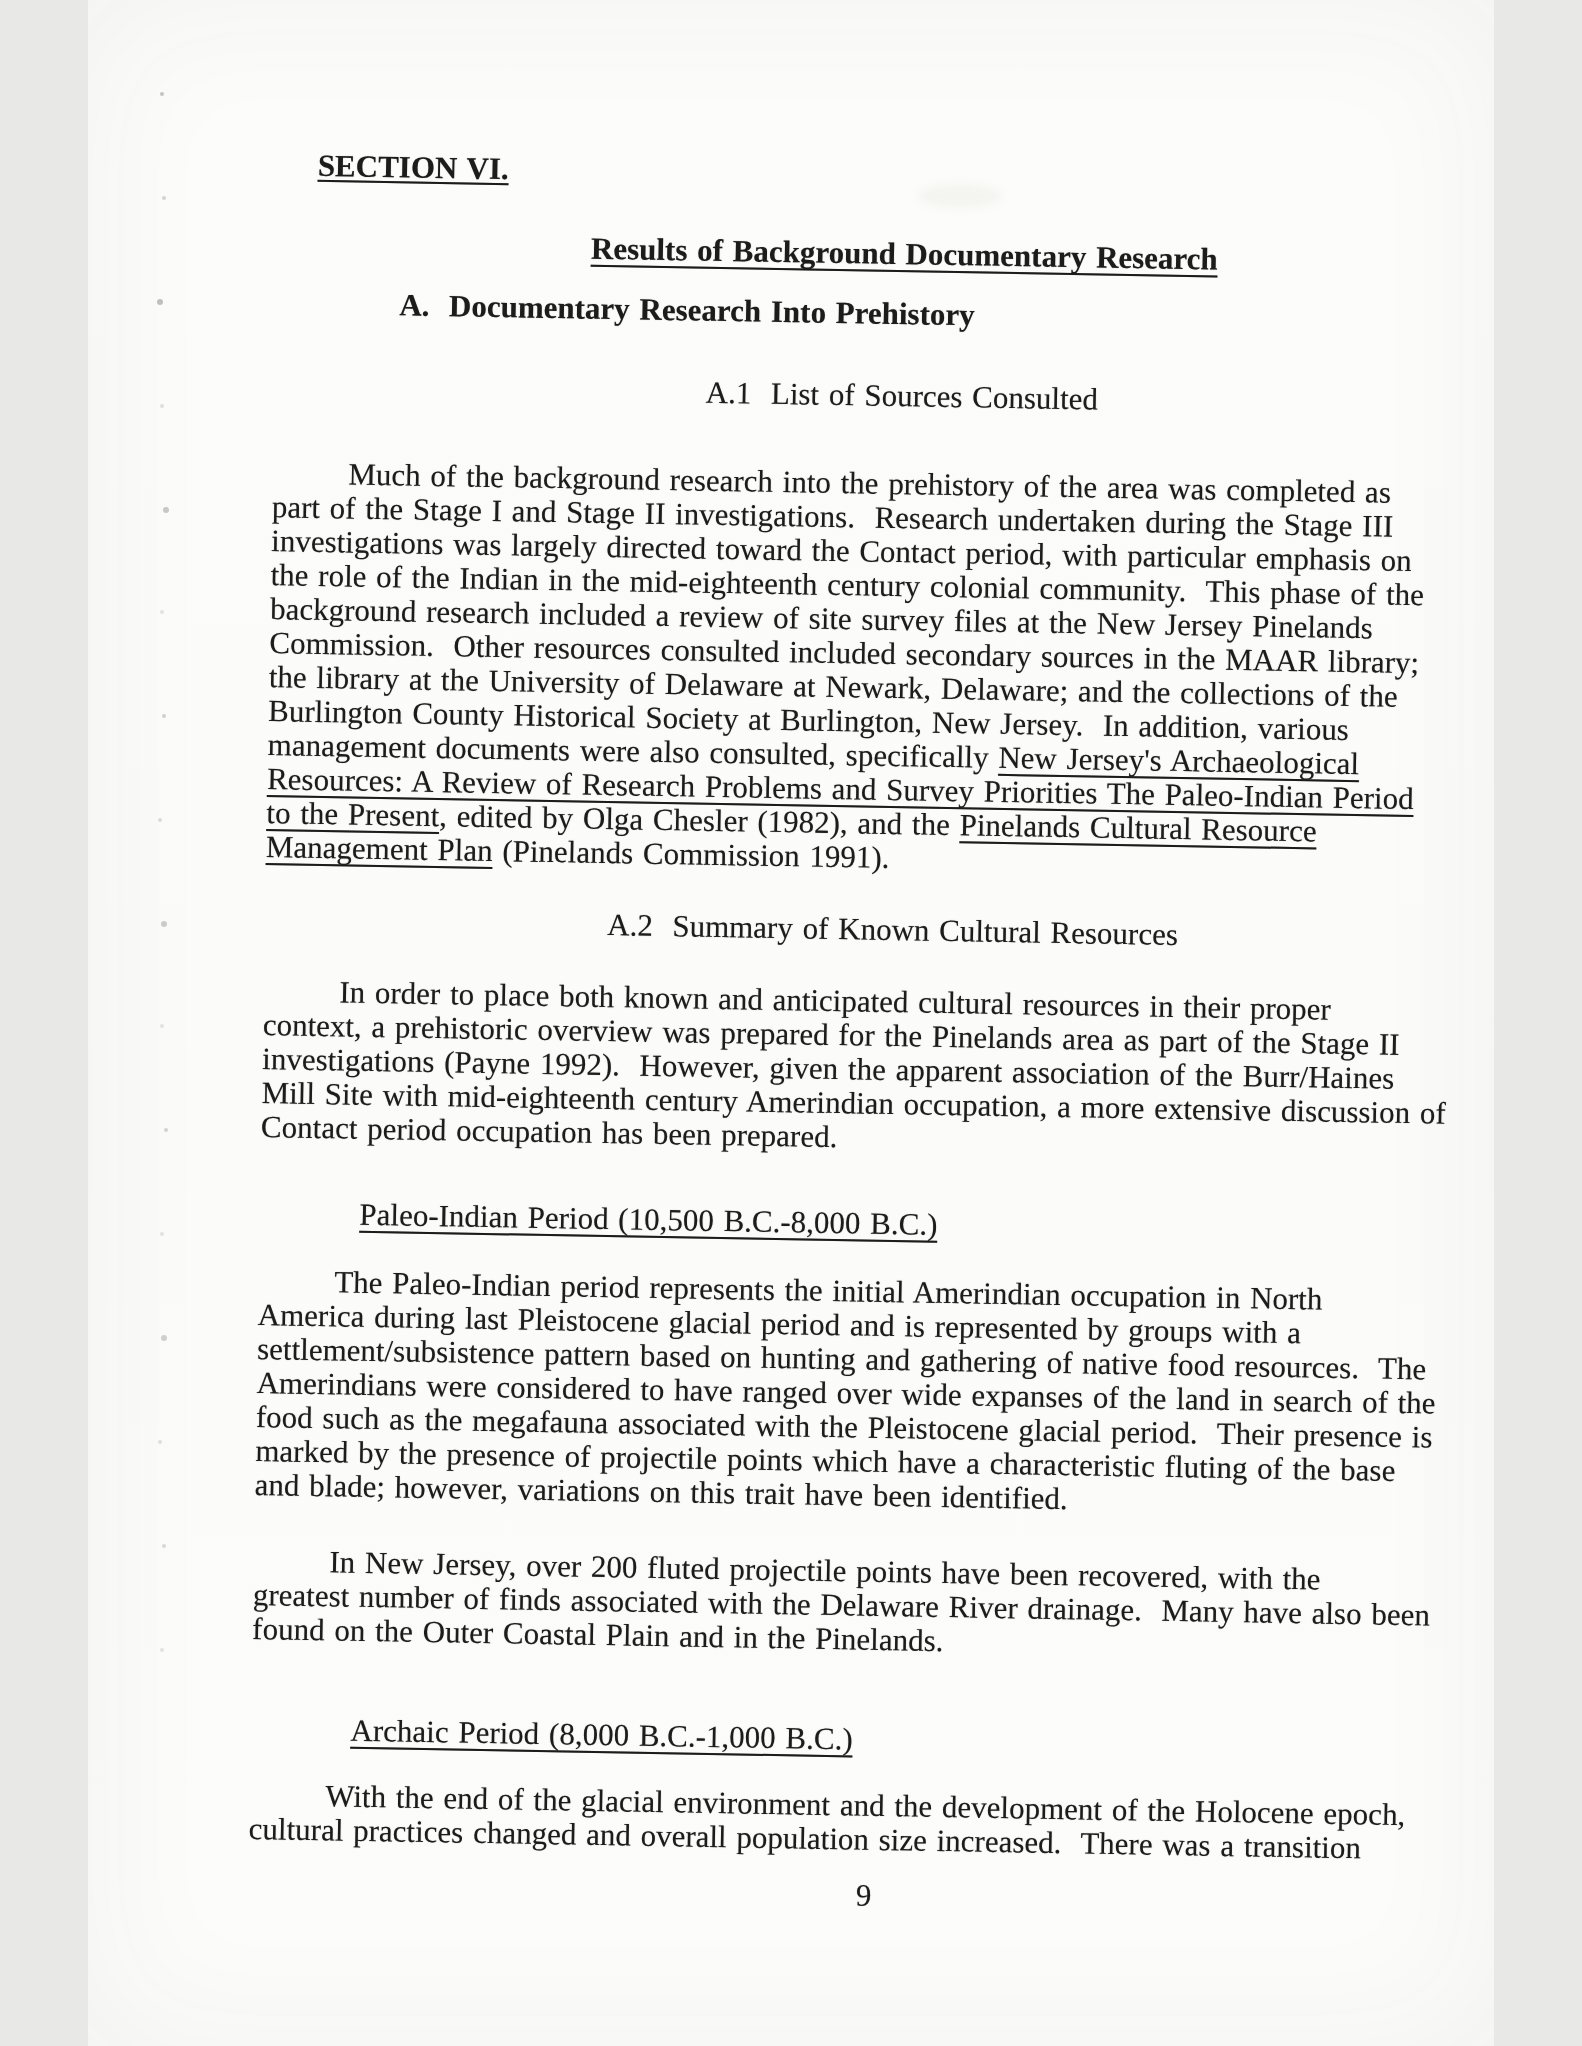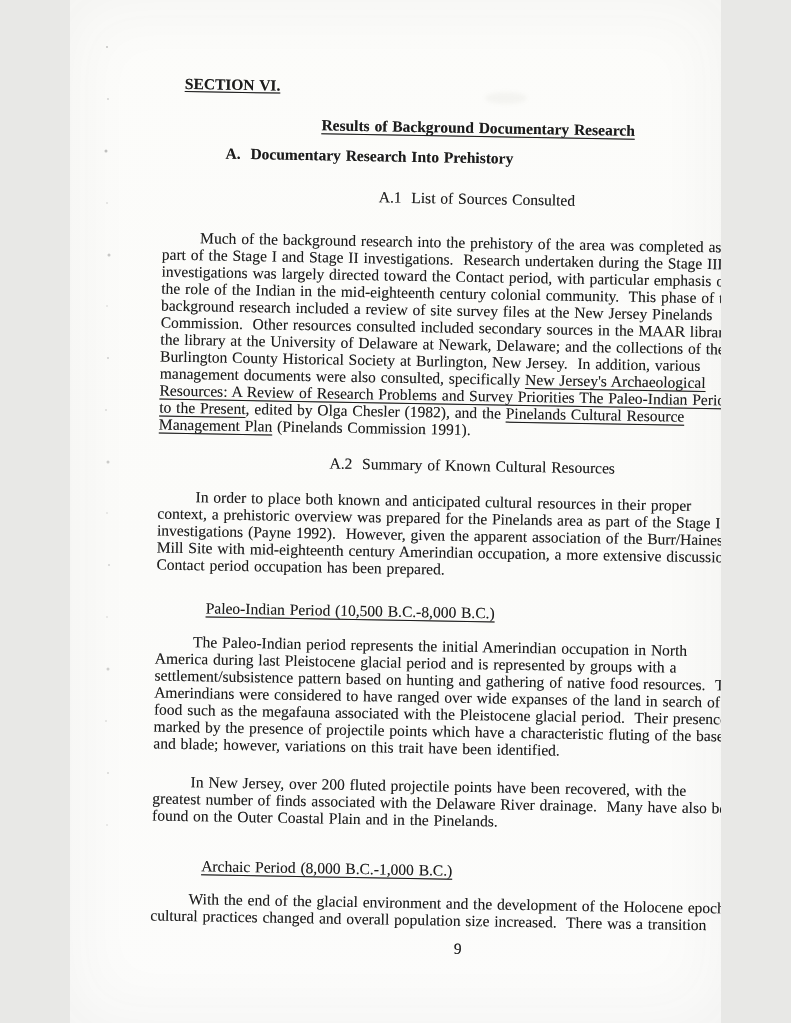--- a/index.html
+++ b/index.html
@@ -1,18 +1,18 @@
 <!DOCTYPE html>
 <html><head>
 <meta charset="utf-8">
 <style>
   html,body{margin:0;padding:0;background:#e8e8e6;}
   .page{
     position:relative;
-    width:651px;height:1023px;
+    width:703px;height:1023px;
     margin:0 auto;
     background:linear-gradient(180deg,#fcfcfa 0%,#fbfbf9 55%,#fcfcfb 100%);
     box-shadow:inset 0 0 70px rgba(60,60,55,0.05);
     overflow:hidden;
     font-family:"Liberation Serif","DejaVu Serif",serif;
     color:#1c1c1c;
   }
   .content{
     position:absolute;left:95px;top:80px;width:628px;
     transform:rotate(1deg);

